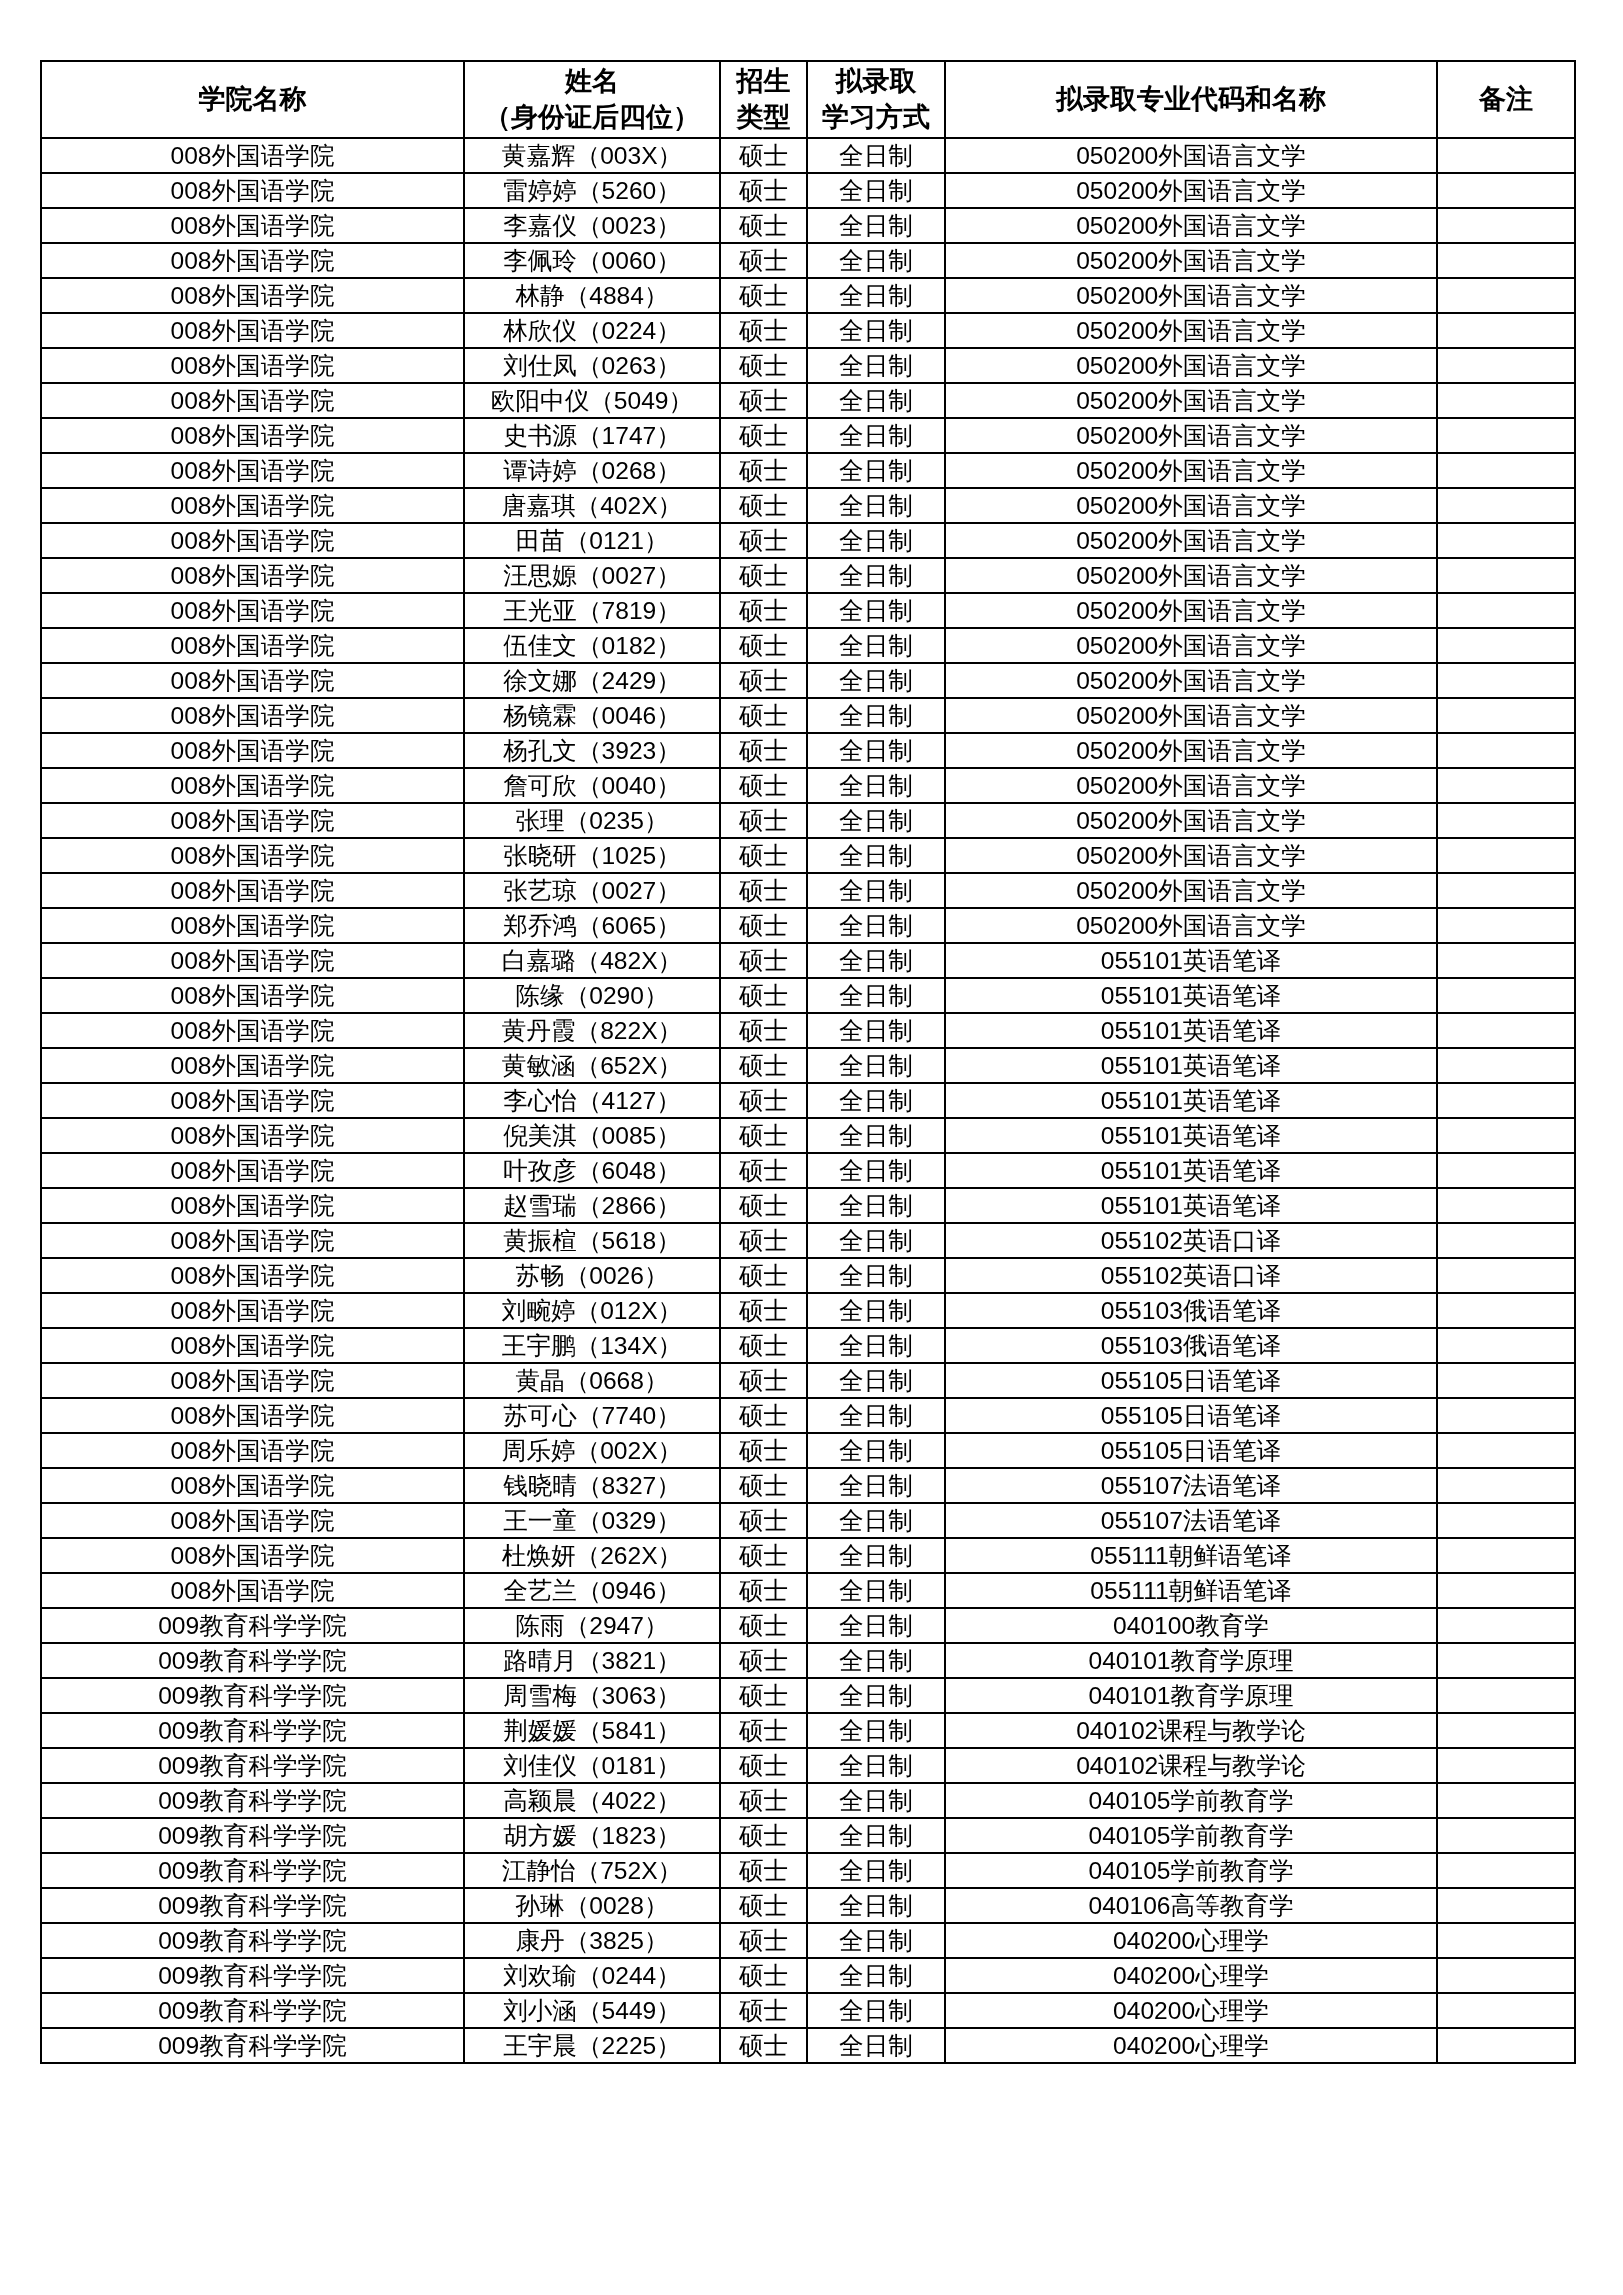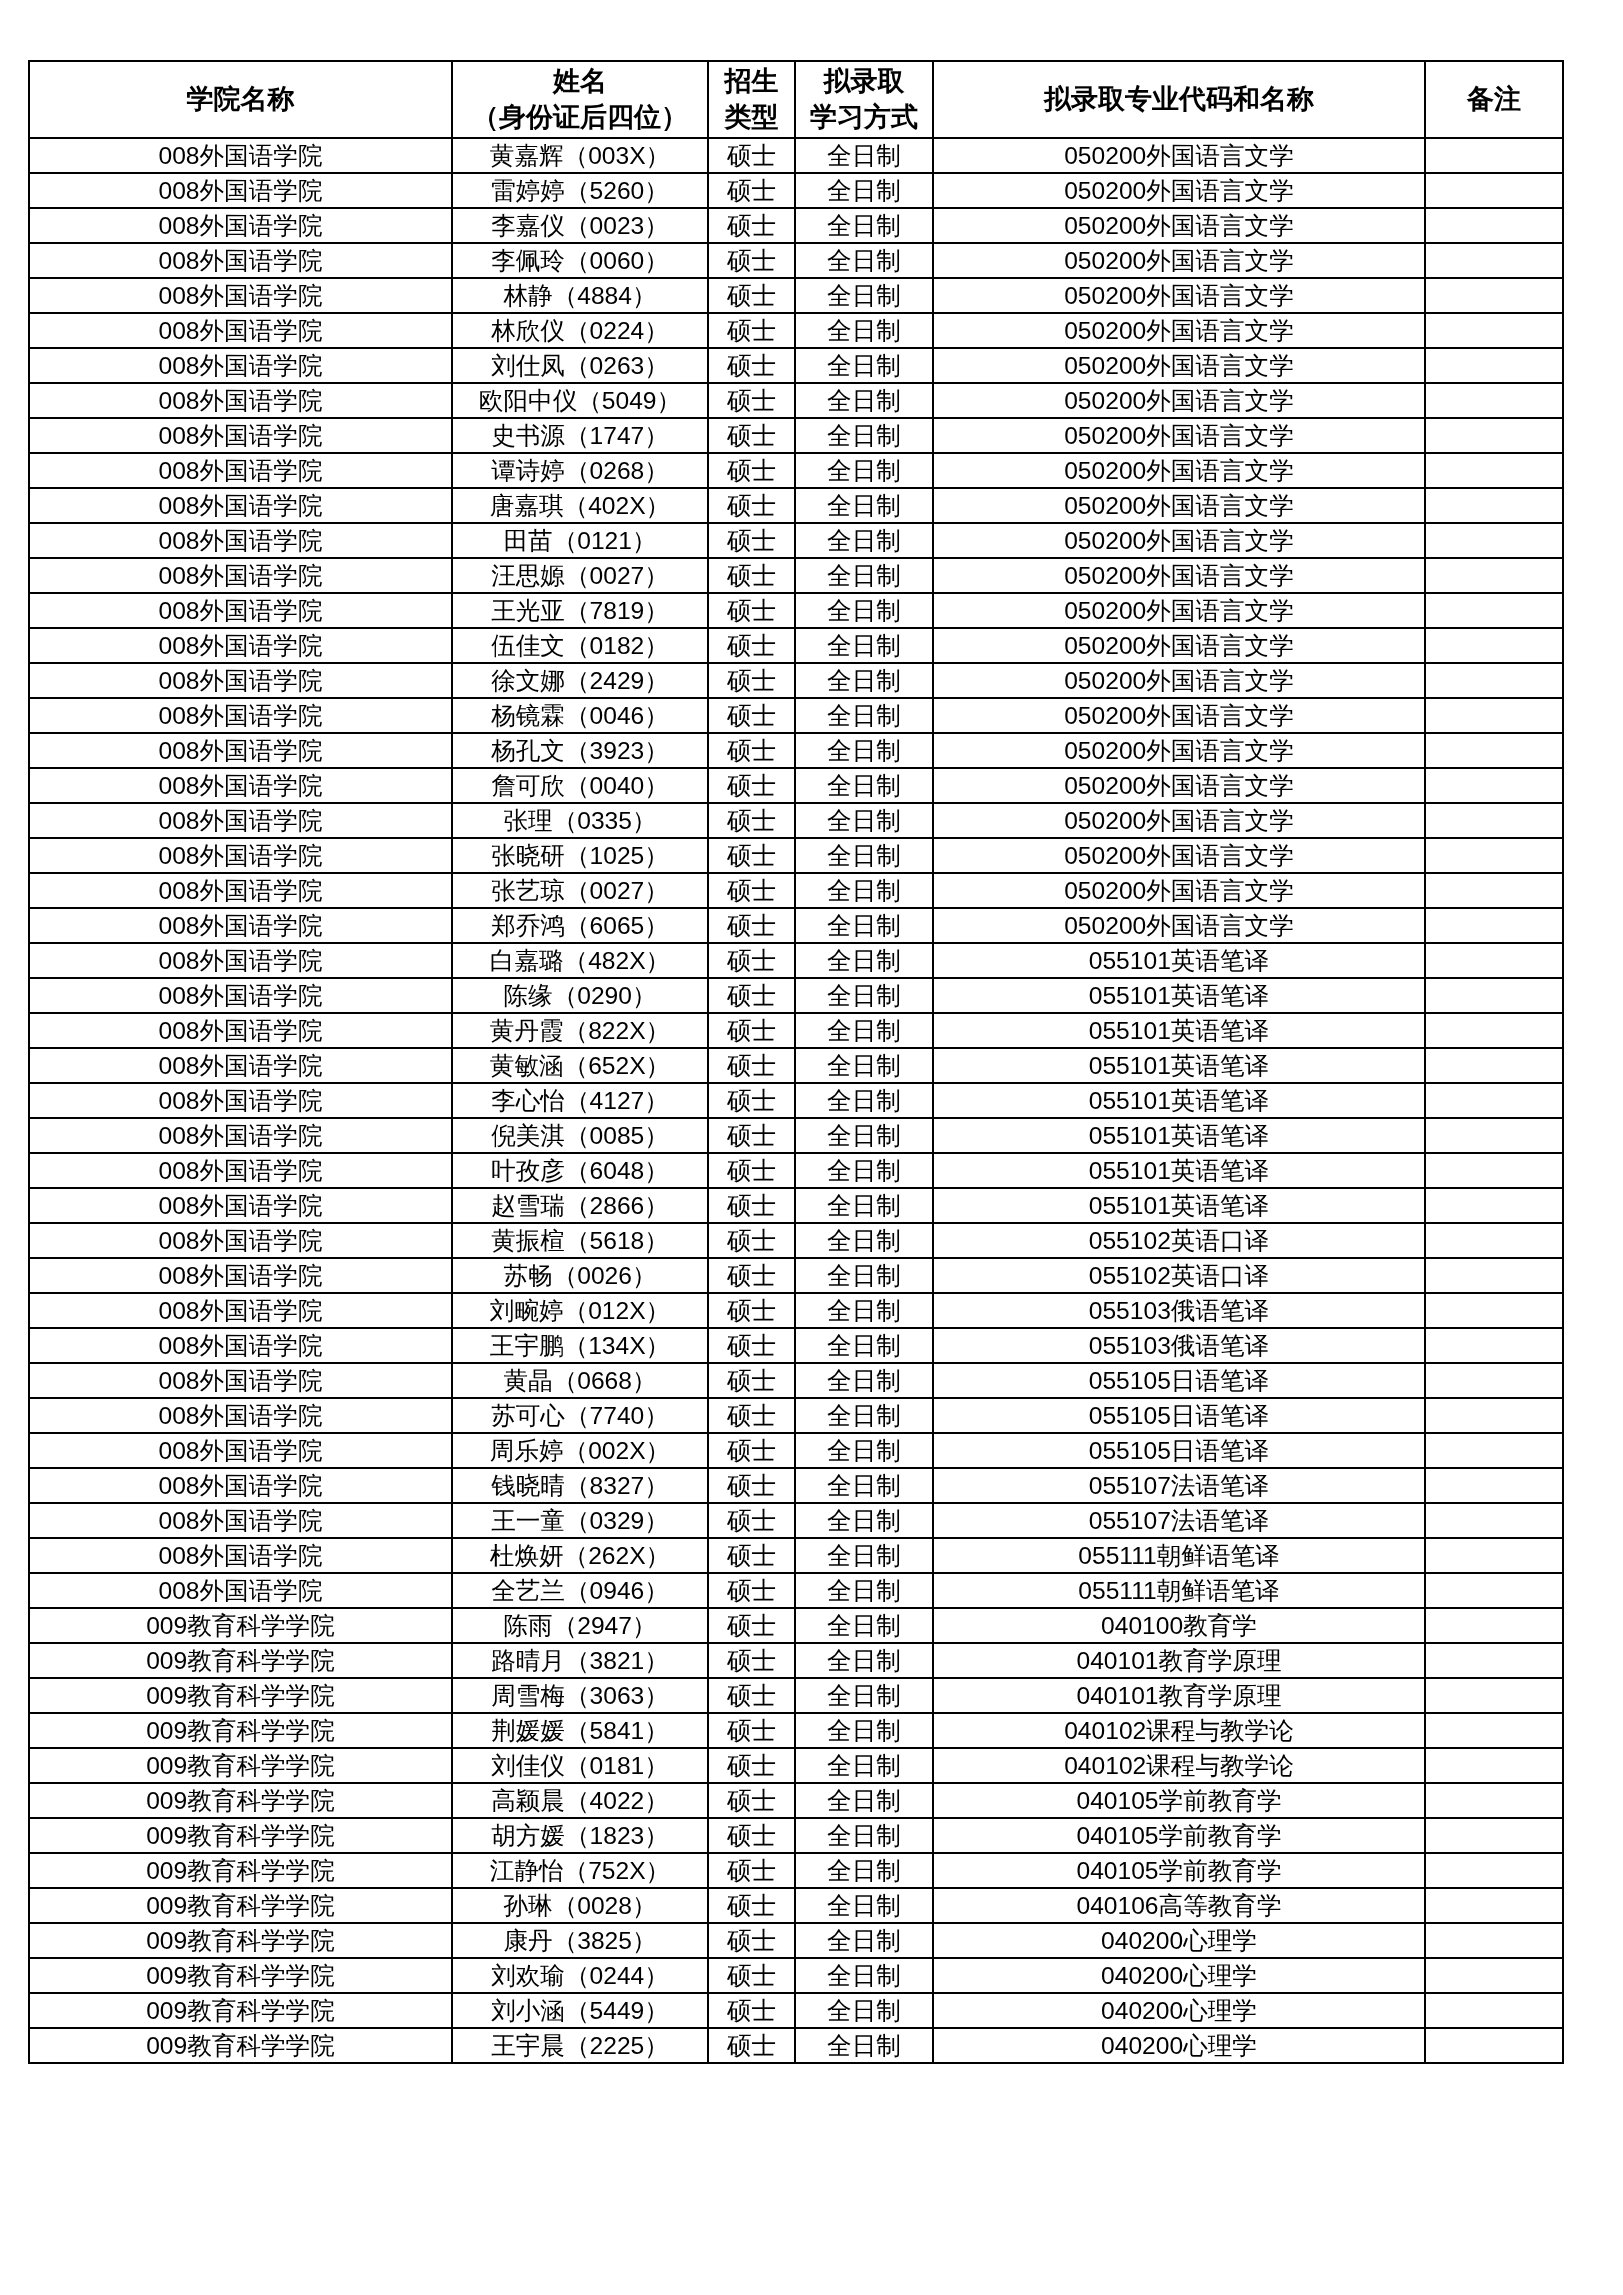--- a/index.html
+++ b/index.html
@@ -9,21 +9,21 @@
   }
   body {
     width: 1624px;
     height: 2295px;
     position: relative;
     font-family: "Liberation Sans", "DejaVu Sans", sans-serif;
     color: #000;
   }
   table.admission-table {
     position: absolute;
-    left: 28px;
+    left: 40px;
     top: 60px;
     width: 1535px;
     border-collapse: collapse;
     table-layout: fixed;
   }
   table.admission-table th,
   table.admission-table td {
     border: 2.4px solid #000000;
     text-align: center;
     vertical-align: middle;
@@ -221,21 +221,21 @@
       <tr>
         <td>008外国语学院</td>
         <td>詹可欣（0040）</td>
         <td>硕士</td>
         <td>全日制</td>
         <td>050200外国语言文学</td>
         <td></td>
       </tr>
       <tr>
         <td>008外国语学院</td>
-        <td>张理（0335）</td>
+        <td>张理（0235）</td>
         <td>硕士</td>
         <td>全日制</td>
         <td>050200外国语言文学</td>
         <td></td>
       </tr>
       <tr>
         <td>008外国语学院</td>
         <td>张晓研（1025）</td>
         <td>硕士</td>
         <td>全日制</td>

